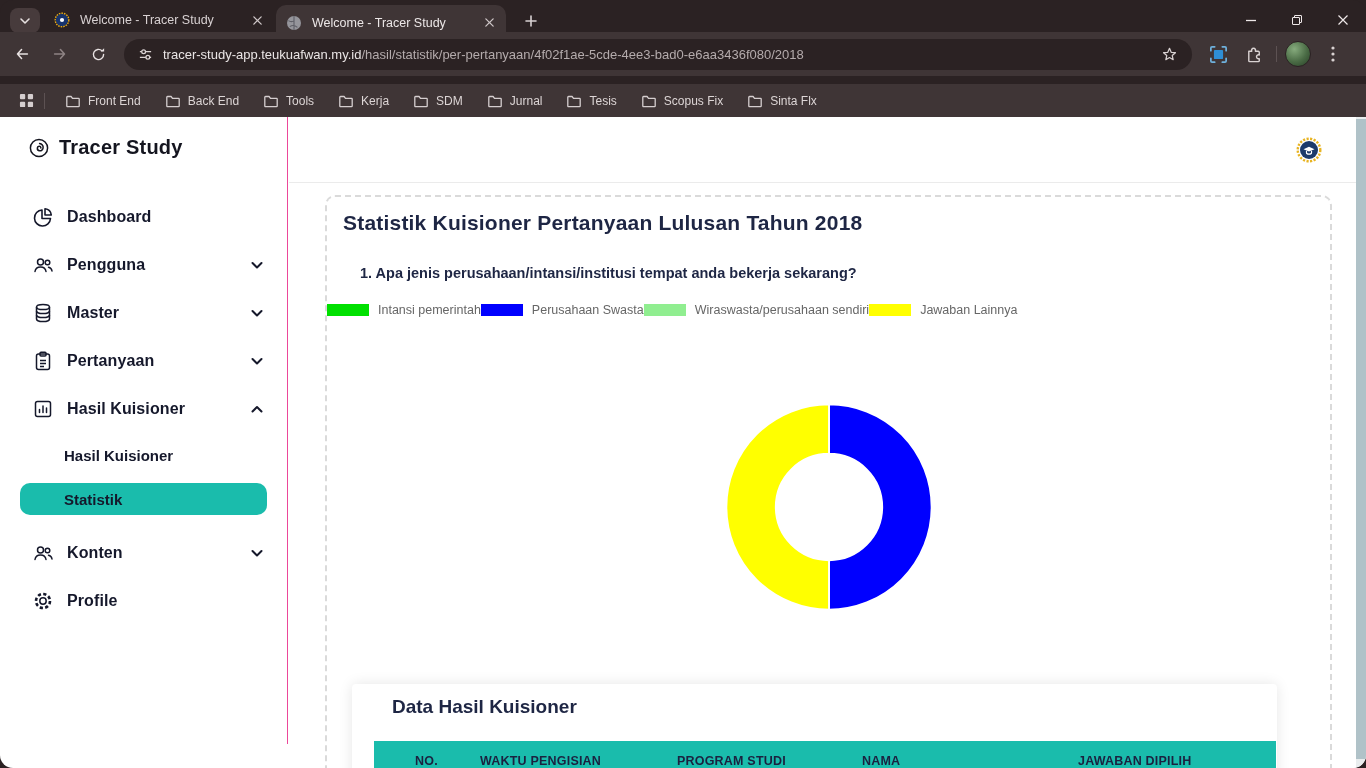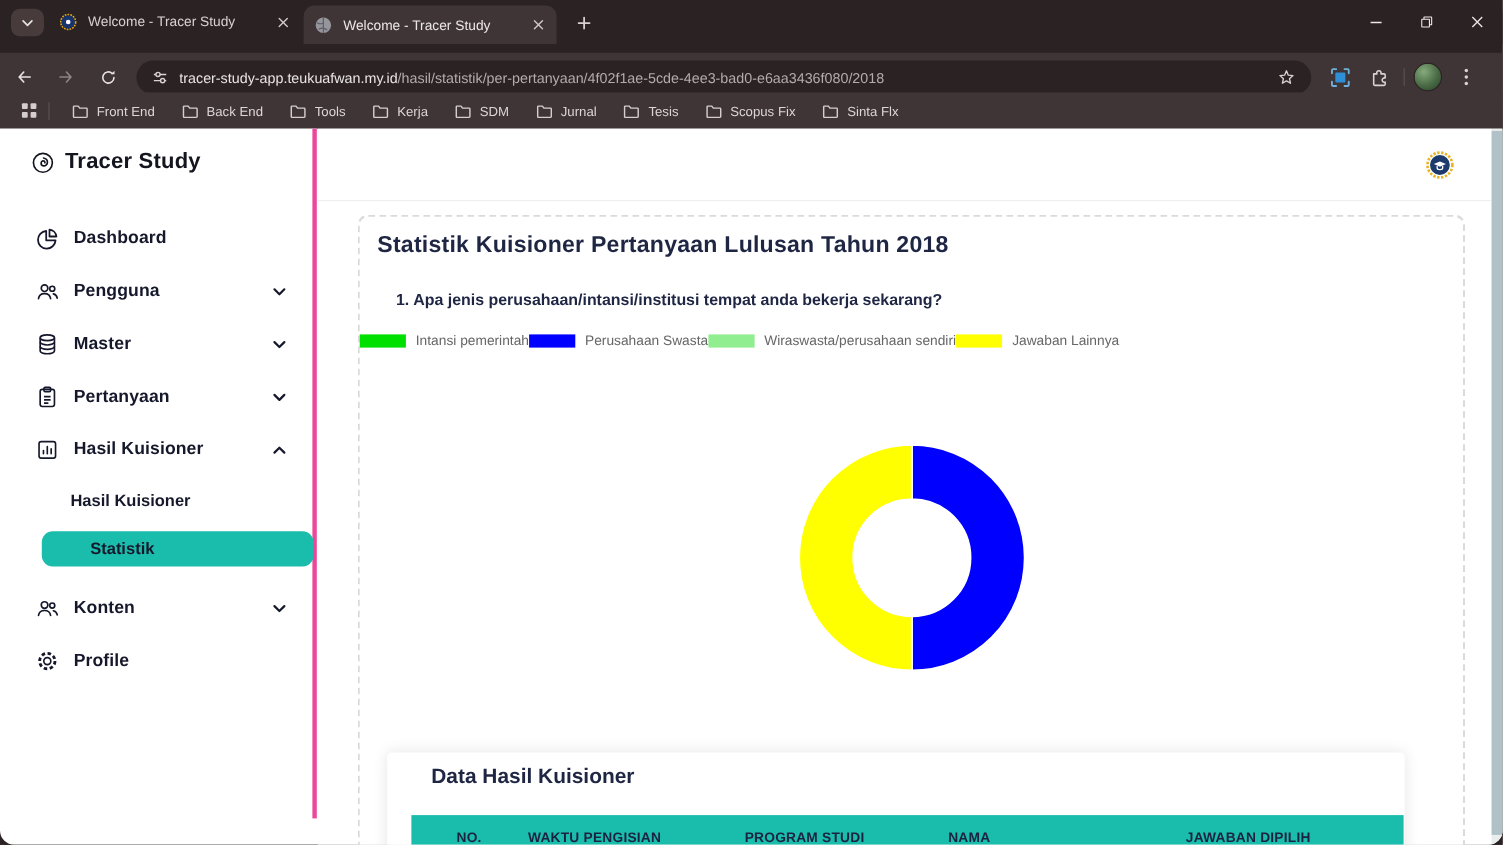--- a/index.html
+++ b/index.html
@@ -16,21 +16,21 @@
   .tab .t-title { flex:1; white-space:nowrap; overflow:hidden; text-overflow:ellipsis; }
   .tab .t-close { width:18px; height:18px; margin:0 8px; border-radius:50%; display:flex; align-items:center;
                   justify-content:center; color:#cfc7c8; }
   .tab.inactive { left:44px; top:0; width:230px; height:40px; }
   .tab.active { left:276px; top:5px; width:230px; height:35px; background:#3f3536; border-radius:10px 10px 0 0; color:#ece7e7; }
   .newtab { position:absolute; left:518px; top:8px; width:26px; height:26px; border-radius:50%;
             display:flex; align-items:center; justify-content:center; color:#d8d1d2; cursor:pointer; }
   .wincontrols { position:absolute; right:0; top:0; height:40px; display:flex; }
   .winbtn { width:46px; height:40px; display:flex; align-items:center; justify-content:center; color:#eee8e8; cursor:pointer; }
 
-  .toolbar { position:absolute; left:0; top:48px; width:1366px; height:44px; background:#3f3536;
+  .toolbar { position:absolute; left:0; top:32px; width:1366px; height:44px; background:#3f3536;
              display:flex; align-items:center; }
   .navbtn { width:32px; height:32px; border-radius:50%; display:flex; align-items:center; justify-content:center;
             color:#e8e2e2; margin-left:6px; cursor:pointer; }
   .navbtn.disabled { color:#8e8384; }
   .urlbar { margin-left:10px; width:1068px; height:31px; border-radius:16px; background:#2b2223;
             display:flex; align-items:center; padding:0 14px; cursor:text; }
   .urlbar .tune { color:#d9d2d2; margin-right:10px; display:flex; }
   .url-text { font-size:13px; white-space:nowrap; overflow:hidden; }
   .url-host { color:#eae5e5; }
   .url-path { color:#b4abac; }
@@ -48,33 +48,33 @@
              color:#d5cecf; cursor:pointer; }
   .bm-sep { width:1px; height:16px; background:#5d5253; margin:0 8px 0 4px; }
   .bm-item { display:flex; align-items:center; gap:7px; padding:4px 12px; border-radius:6px;
              color:#ddd6d6; font-size:12px; cursor:pointer; white-space:nowrap; }
   .bm-item .fold { display:flex; color:#d5cecf; }
 
   
   .page { position:absolute; left:0; top:117px; width:1366px; height:651px; background:#fff; }
 
   .sidebar { position:absolute; left:0; top:0; width:288px; height:627px; background:#fff;
-             border-right:4px solid #ec4899; }
+             border-right:1px solid #ec4899; }
   .brand { position:absolute; left:28px; top:19px; display:flex; align-items:center; gap:9px; }
   .brand-text { font-size:20px; font-weight:700; color:#14151f; letter-spacing:.2px; }
   .nav-row { position:absolute; left:32px; right:22px; height:32px; display:flex; align-items:center;
              color:#15182b; cursor:pointer; }
   .nav-row .nicon { width:22px; height:22px; margin-right:13px; display:flex; color:#15182b; }
   .nav-label { font-size:16px; font-weight:700; letter-spacing:.1px; }
   .nav-chev { margin-left:auto; display:flex; color:#15182b; }
   .sub-row { position:absolute; left:64px; height:28px; display:flex; align-items:center;
              font-size:15px; font-weight:700; color:#15182b; cursor:pointer; }
   .sub-pill { position:absolute; left:20px; width:247px; height:32px; border-radius:10px;
               display:flex; align-items:center; padding-left:44px; font-size:15px; font-weight:700;
-              color:#15182b; cursor:pointer;margin-left:18px; }
+              color:#15182b; cursor:pointer; }
 
   .main-header { position:absolute; left:289px; top:0; width:1067px; height:66px; background:#fff;
                  border-bottom:1px solid #ebebeb; }
   .seal { position:absolute; right:34px; top:20px; width:26px; height:26px; cursor:pointer; }
 
   .content { position:absolute; left:289px; top:66px; width:1067px; height:585px; background:#fff; overflow:hidden; }
   .dashed-box { position:absolute; left:36px; top:12px; width:1007px; height:900px;
                 border:2px dashed #dadada; border-radius:10px; background:#fff; }
   .page-title { position:absolute; left:16px; top:14px; font-size:21px; font-weight:700; color:#1e2644; letter-spacing:.2px; }
   .question { position:absolute; left:33px; top:68px; font-size:14.5px; font-weight:700; color:#1e2644; }

